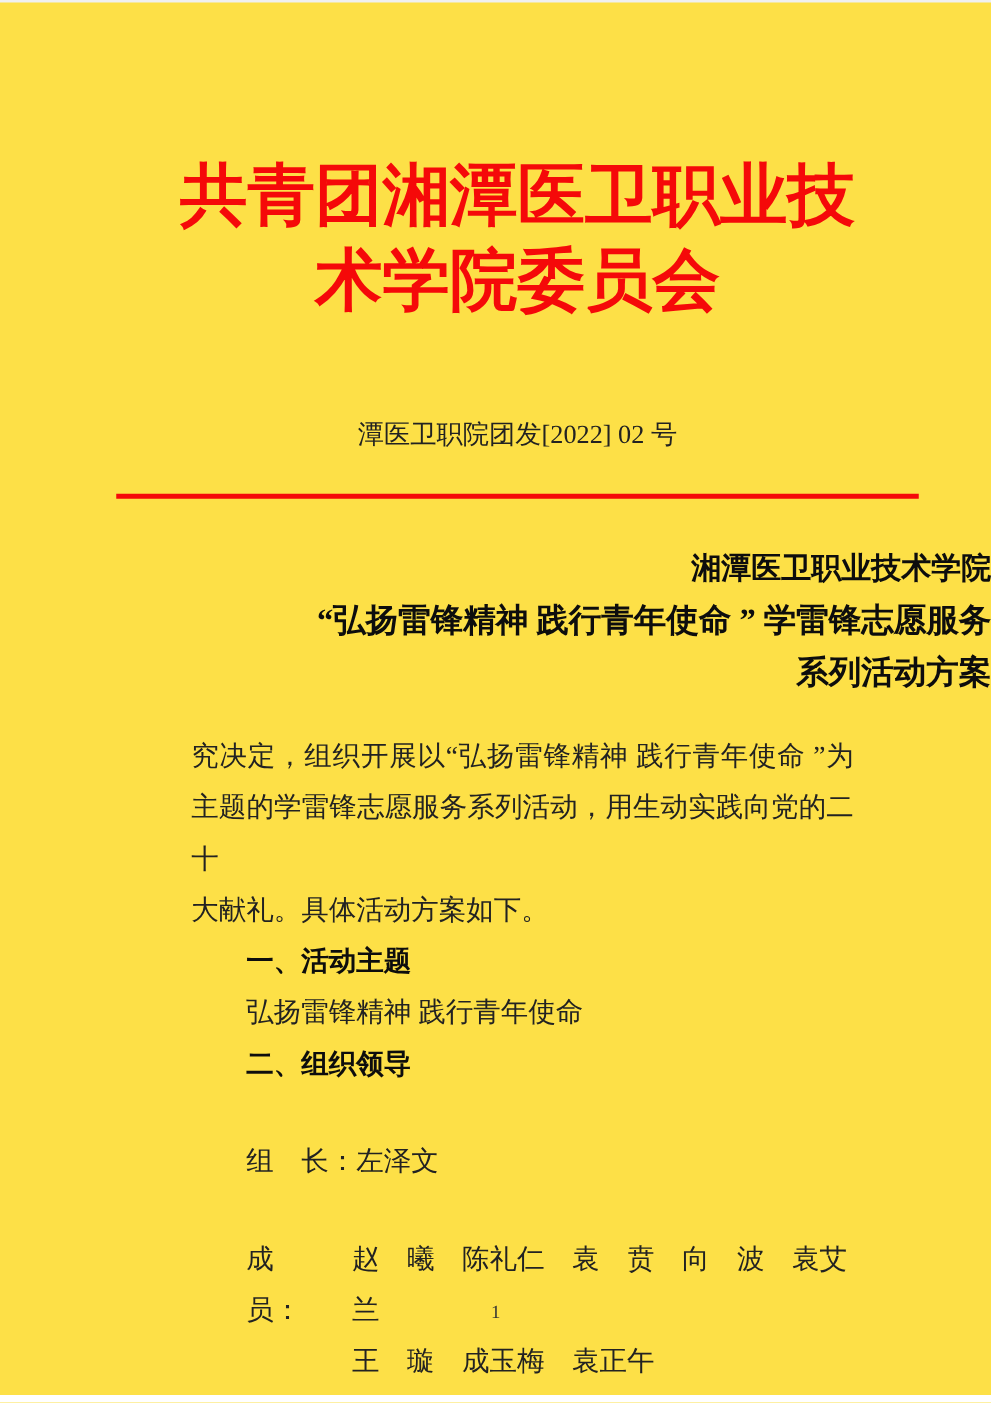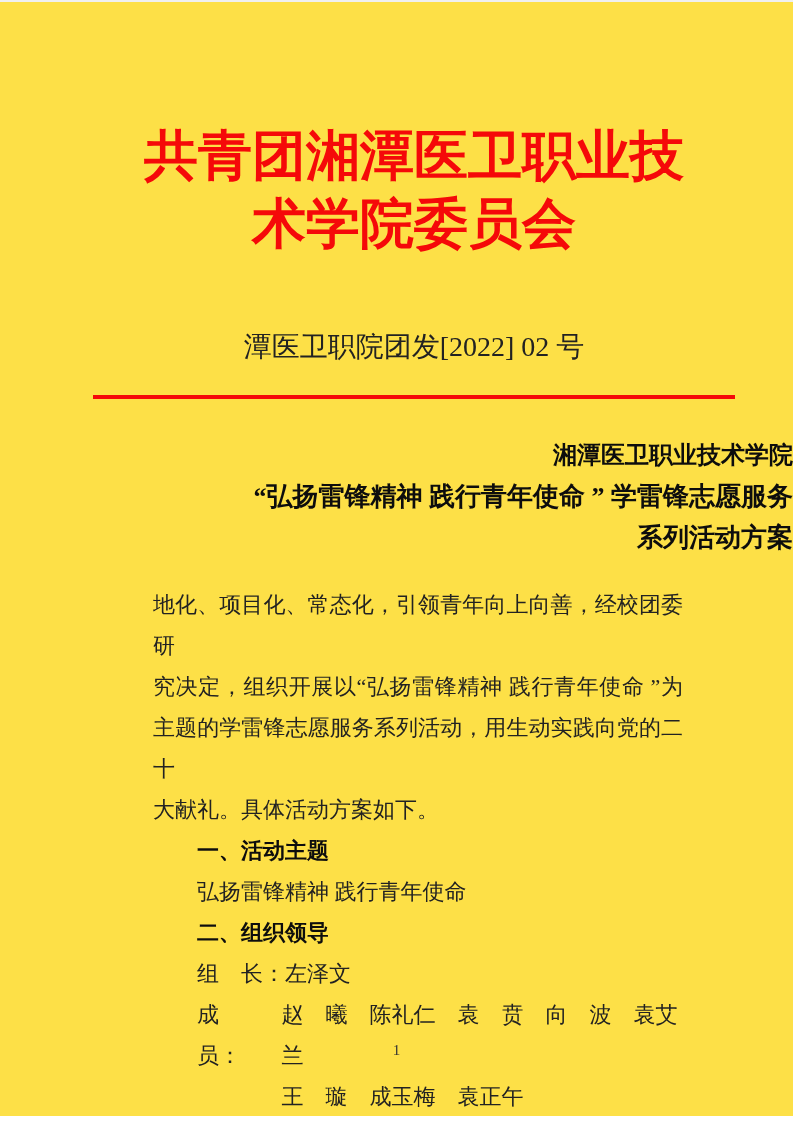--- a/index.html
+++ b/index.html
@@ -20,21 +20,21 @@
     padding-top: 120px;
     text-align: center;
     color: var(--accent-red, #f50909);
     font-weight: bold;
     font-size: 54px;
     line-height: 68px;
   }
   .doc-number {
     margin-top: 74px;
     text-align: center;
-    font-size: 28px;
+    font-size: 21px;
     line-height: 30px;
     color: #222;
   }
   .red-line {
     width: 642px;
     height: 4px;
     margin: 33px auto 0;
     background: var(--accent-red, #f50909);
   }
   .doc-title {
@@ -47,21 +47,21 @@
   .doc-title .t2 { font-size: 26px; line-height: 41px; }
   .content {
     margin: 26px 110px 0 118px;
     font-size: 22px;
     line-height: 41px;
     color: #222;
   }
   .indent { text-indent: 2em; }
   .jline { text-align: justify; text-align-last: justify; }
   .heading { font-weight: bold; color: #0d0d0d; }
-  .row { display: flex; padding-left: 2em; }
+  .row { display: flex; padding-left: 2em; margin-top: 37px; }
   .names { display: flex; flex-direction: column; }
   .pagenum {
     position: absolute;
     top: 1040px;
     left: 0;
     width: 100%;
     text-align: center;
     font-size: 15px;
     color: #333;
   }
@@ -82,21 +82,20 @@
 
   <div class="doc-title">
     <div class="t1">湘潭医卫职业技术学院</div>
     <div class="t2">“弘扬雷锋精神 践行青年使命 ” 学雷锋志愿服务</div>
     <div class="t2">系列活动方案</div>
   </div>
 
   <div class="content">
 
     <div>
-      <div class="jline">地化、项目化、常态化，引领青年向上向善，经校团委研</div>
       <div class="jline">究决定，组织开展以“弘扬雷锋精神 践行青年使命 ”为</div>
       <div class="jline">主题的学雷锋志愿服务系列活动，用生动实践向党的二十</div>
       <div>大献礼。具体活动方案如下。</div>
     </div>
 
     <div class="heading indent">一、活动主题</div>
     <div class="indent">弘扬雷锋精神 践行青年使命</div>
 
     <div class="heading indent">二、组织领导</div>
 

